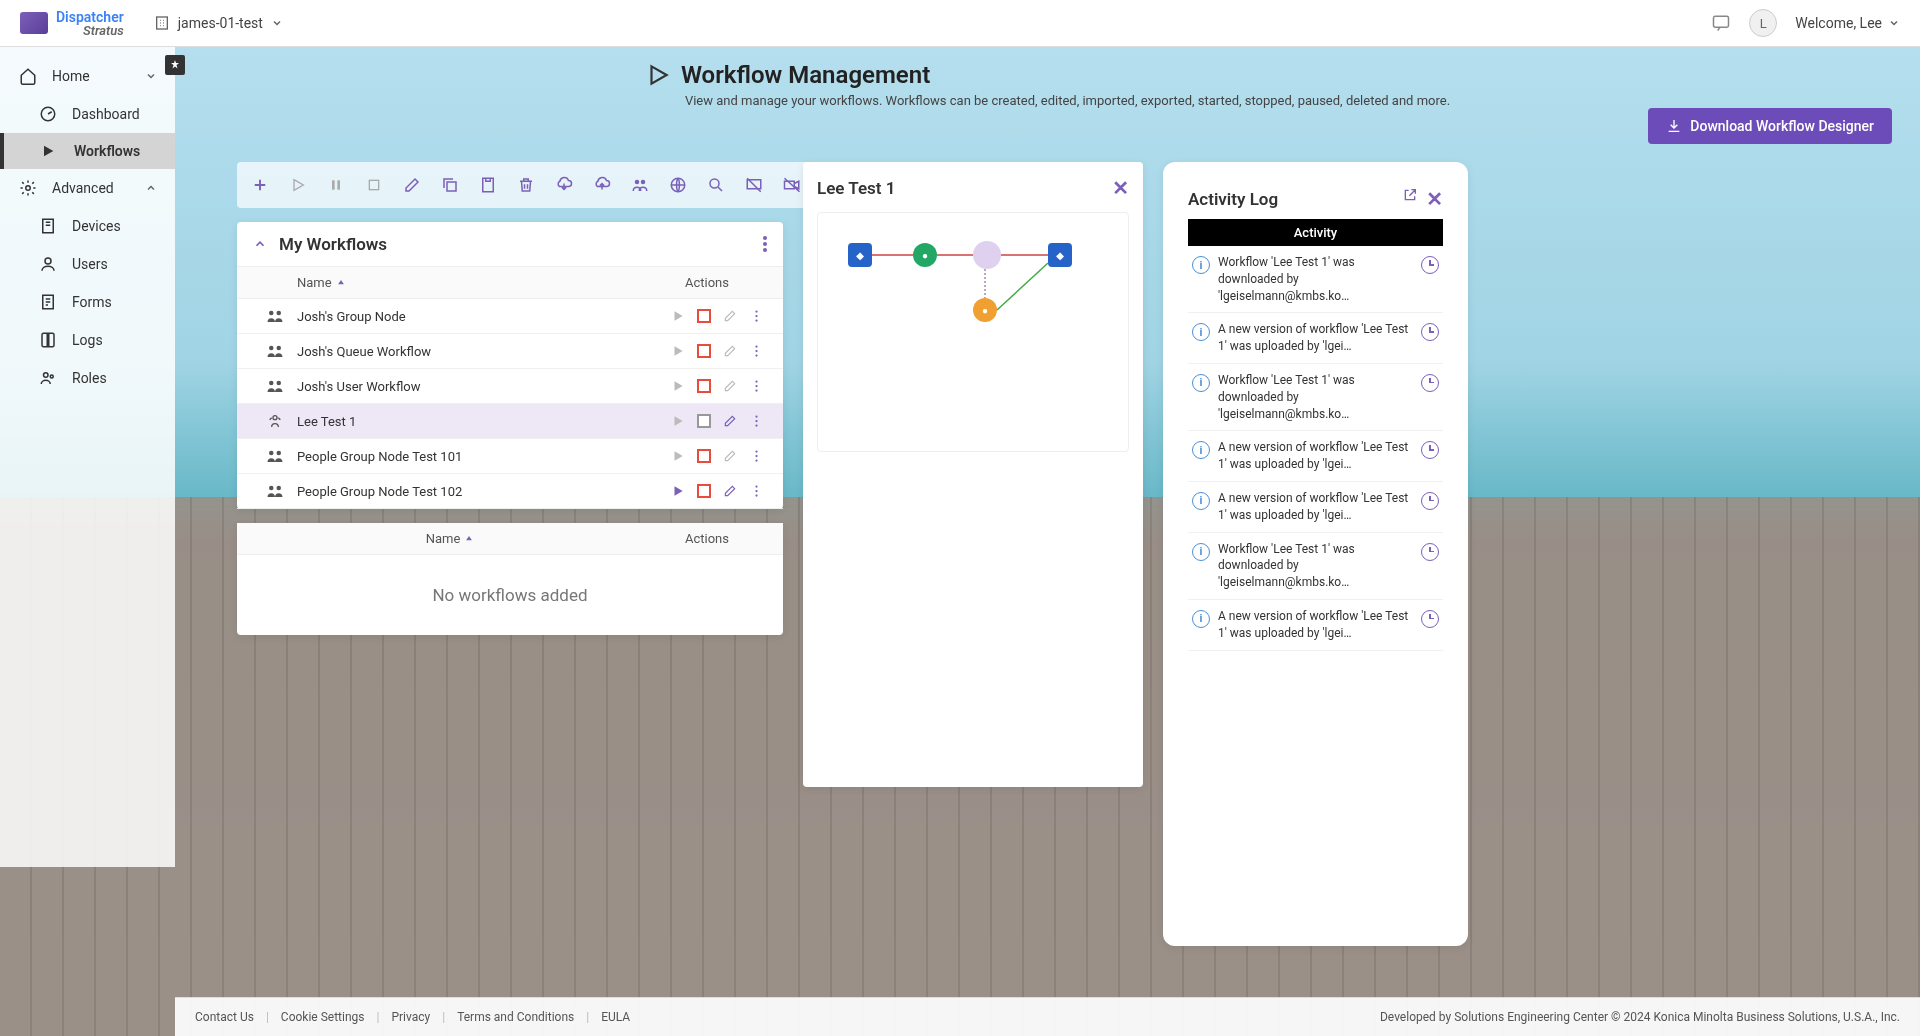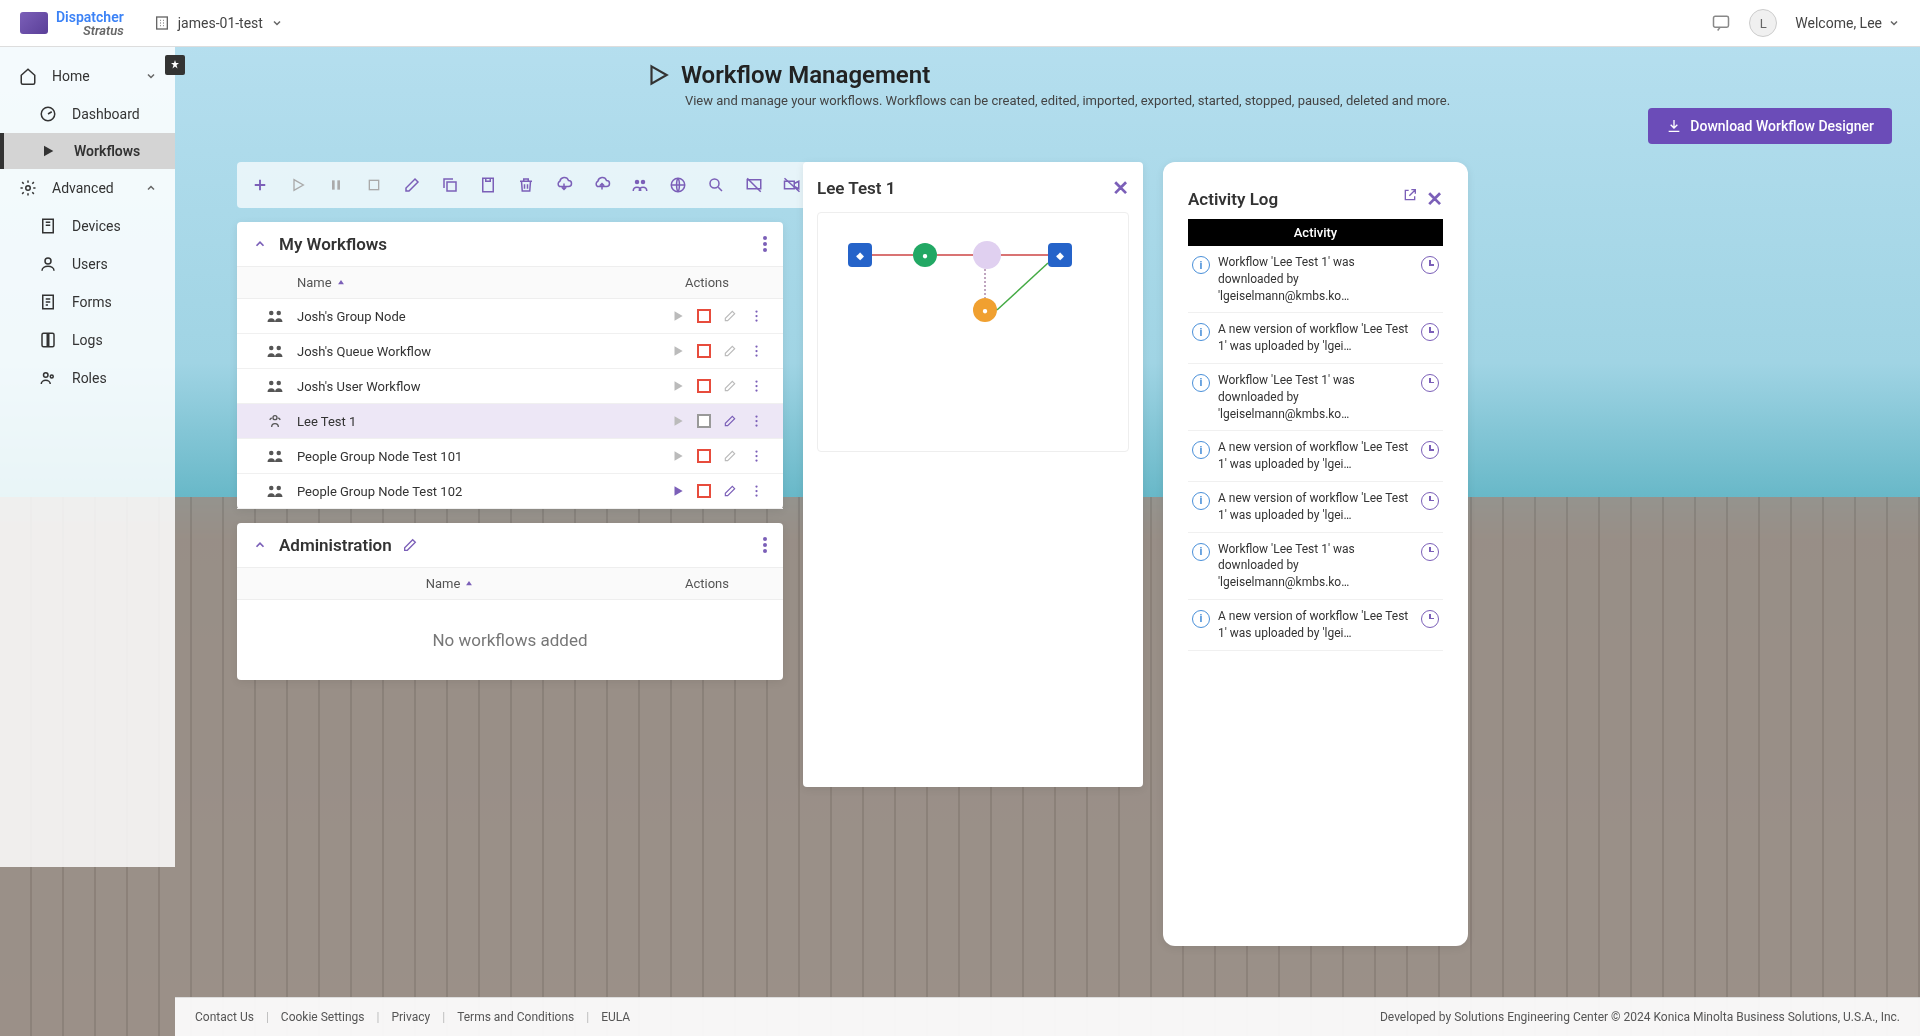--- a/index.html
+++ b/index.html
@@ -538,40 +538,20 @@
                       <circle cx="2" cy="8" r="1.5"></circle>
                       <circle cx="2" cy="14" r="1.5"></circle>
                     </svg>
                   </div>
                 </div>
               </div>
             </div>
         </div>
 
         <div class="panel">
-          <div class="panel-head">
-            <span class="collapse">
-                <svg width="14" height="14" viewBox="0 0 24 24" fill="none" stroke="#7b5fb8" stroke-width="3">
-                  <path d="M6 15l6-6 6 6"></path>
-                </svg>
-              </span>
-            <h3>Administration</h3>
-            <span style="margin-left:10px">
-                <svg width="16" height="16" viewBox="0 0 24 24" fill="none" stroke="#7b5fb8" stroke-width="2">
-                  <path d="M4 20h4L20 8l-4-4L4 16z"></path>
-                </svg>
-              </span>
-            <span class="menu-dots">
-                <svg width="4" height="16" viewBox="0 0 4 16" fill="#7b5fb8">
-                  <circle cx="2" cy="2" r="2"></circle>
-                  <circle cx="2" cy="8" r="2"></circle>
-                  <circle cx="2" cy="14" r="2"></circle>
-                </svg>
-              </span>
-          </div>
           <div class="th-row" style="justify-content:space-between;padding-left:16px">
             <div style="flex:1;text-align:center;display:flex;justify-content:center;align-items:center;gap:4px">
                 <span>Name</span>
                 <svg width="10" height="10" viewBox="0 0 24 24" fill="#7b5fb8">
                   <path d="M12 5l7 10H5z"></path>
                 </svg>
               </div>
             <div class="th-actions">Actions</div>
           </div>
           <div class="empty-msg">No workflows added</div>

